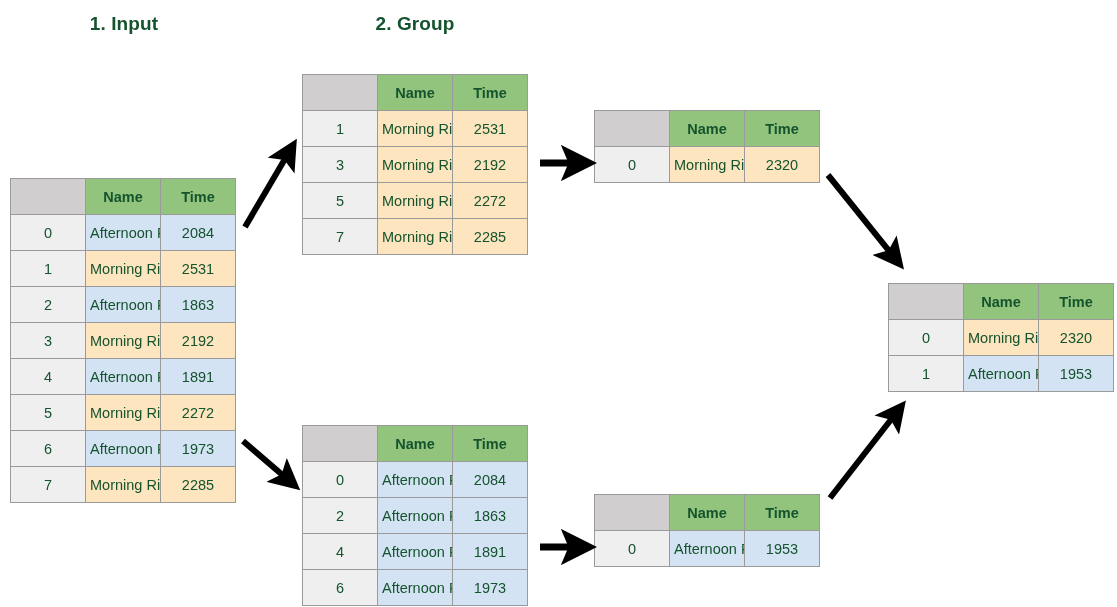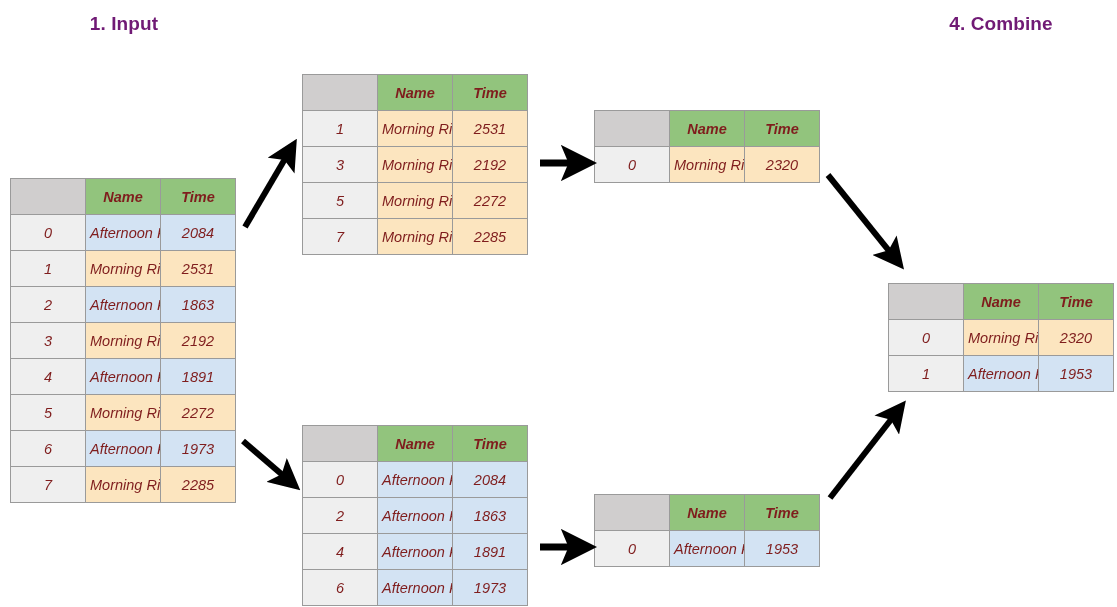--- a/index.html
+++ b/index.html
@@ -16,36 +16,35 @@
     width: 1117px;
     height: 607px;
     background: #ffffff;
     overflow: hidden;
   }
 
   .stage-title {
     position: absolute;
     font-size: 19px;
     font-weight: bold;
-    color: #701a75;
+    color: #14532d;
     text-align: center;
     line-height: 27px;
     letter-spacing: 0.1px;
     white-space: pre-line;
   }
 
   
   .df {
     position: absolute;
     border-collapse: collapse;
     table-layout: fixed;
     font-size: 14.5px;
-    color: #7f1d1d;
+    color: #14532d;
     background: #ffffff;
-    font-style: italic;
   }
   .df td, .df th {
     border: 1px solid #9a9a9a;
     height: 35px;
     padding: 0 4px;
     text-align: center;
     vertical-align: middle;
     font-weight: normal;
     overflow: hidden;
     white-space: nowrap;
@@ -95,23 +94,23 @@
     pointer-events: none;
   }
 </style>
 </head>
 <body>
 
 <div id="canvas">
 
   <div class="stage-title" style="left:24px; top:10px; width:200px;">1. Input</div>
 
-
-
-  <div class="stage-title" style="left:901px; top:10px; width:200px;">4. Combine</div>
+  <div class="stage-title" style="left:315px; top:10px; width:200px;">2. Group</div>
+
+
 
   <table class="df t-input">
     <thead>
       <tr>
         <th class="corner"></th>
         <th class="name">Name</th>
         <th class="time">Time</th>
       </tr>
     </thead>
     <tbody>

